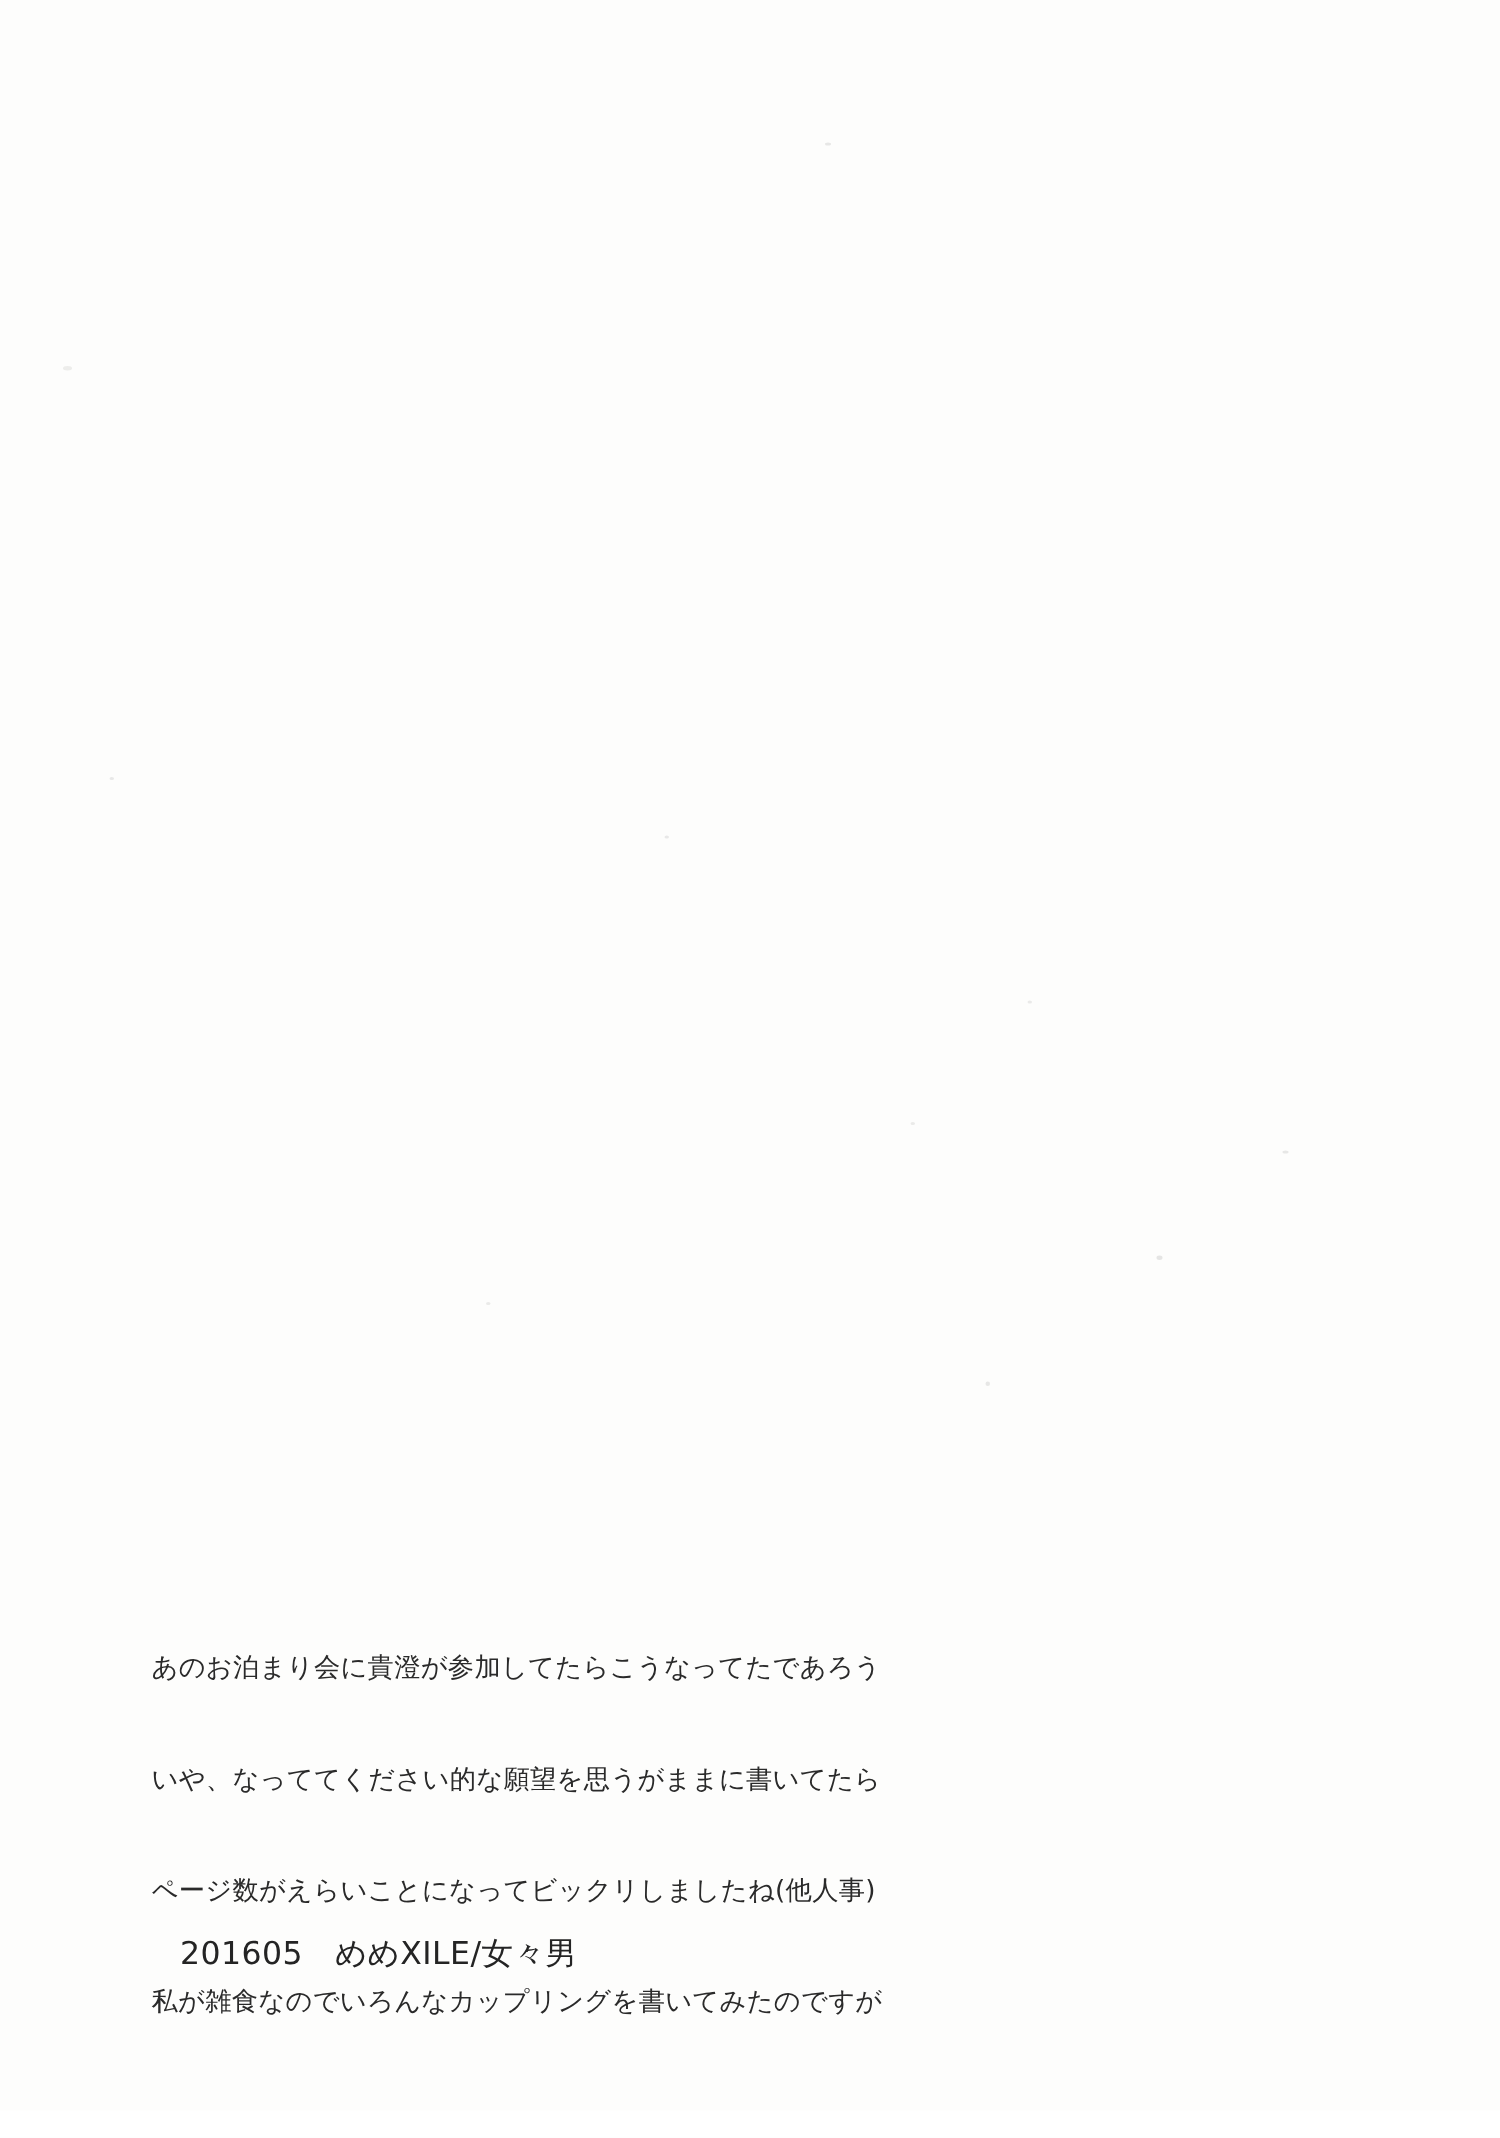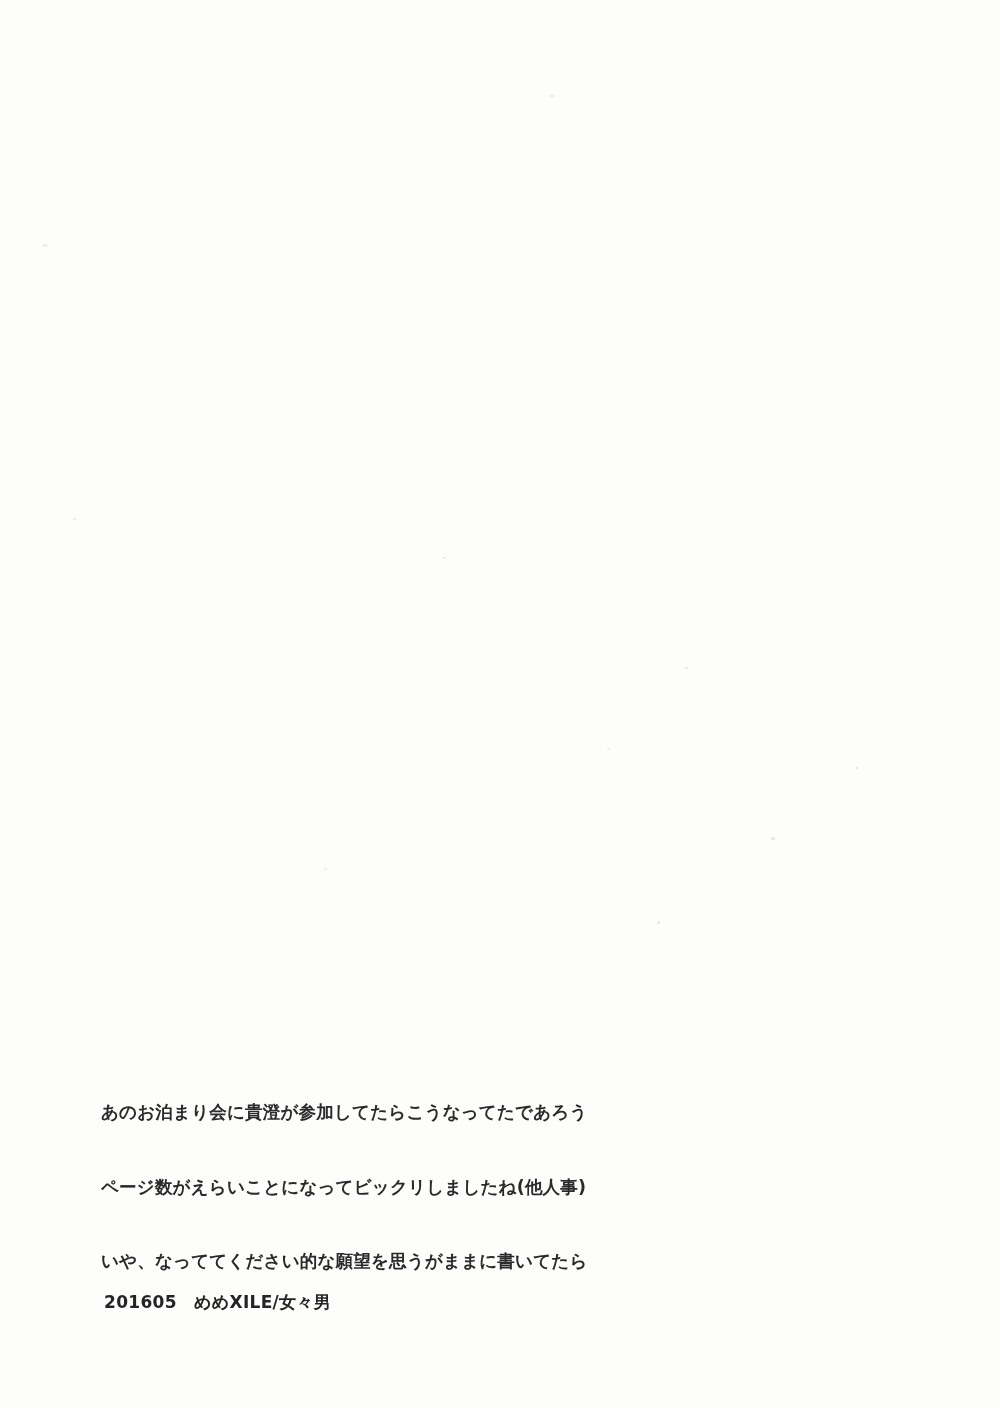--- a/index.html
+++ b/index.html
@@ -11,38 +11,37 @@
     height: 1425px;
     background: #ffffff;
     font-family: "DejaVu Sans", sans-serif;
   }
   .page {
     position: relative;
     width: 1000px;
     height: 1407px;
     background: #fdfdfc;
     overflow: hidden;
-    font-weight: bold;
   }
   .afterword-block {
     position: absolute;
     left: 101px;
     top: 1051px;
     color: #2a2a2a;
     font-size: 17.5px;
     line-height: 24.7px;
     letter-spacing: 0.2px;
     white-space: pre;
   }
   .signature-line {
     position: absolute;
-    left: 104px;
+    left: 120px;
     top: 1289px;
     color: #242424;
-    font-size: 17px;
+    font-size: 21px;
     line-height: 26px;
     letter-spacing: 0.3px;
     white-space: pre;
   }
   .speck {
     position: absolute;
     background: #b5b5b2;
     border-radius: 50%;
   }
 </style>
@@ -57,22 +56,23 @@
   <div class="speck" style="left:443px; top:557px; width:3px; height:2px; opacity:.28;"></div>
   <div class="speck" style="left:685px; top:667px; width:3px; height:2px; opacity:.26;"></div>
   <div class="speck" style="left:607px; top:748px; width:3px; height:2px; opacity:.26;"></div>
   <div class="speck" style="left:855px; top:767px; width:4px; height:2px; opacity:.30;"></div>
   <div class="speck" style="left:771px; top:837px; width:4px; height:3px; opacity:.32;"></div>
   <div class="speck" style="left:324px; top:868px; width:3px; height:2px; opacity:.26;"></div>
   <div class="speck" style="left:657px; top:921px; width:3px; height:3px; opacity:.30;"></div>
 
   <div class="afterword-block">
     <div>あのお泊まり会に貴澄が参加してたらこうなってたであろう</div>
+    <div>いや、なっててください的な願望を思うがままに書いてたら</div>
     <div>ページ数がえらいことになってビックリしましたね(他人事)</div>
-    <div>いや、なっててください的な願望を思うがままに書いてたら</div>
+    <div>私が雑食なのでいろんなカップリングを書いてみたのですが</div>
     
     
     
     
   </div>
 
   <div class="signature-line">201605　めめXILE/女々男</div>
 
 </div>
 

